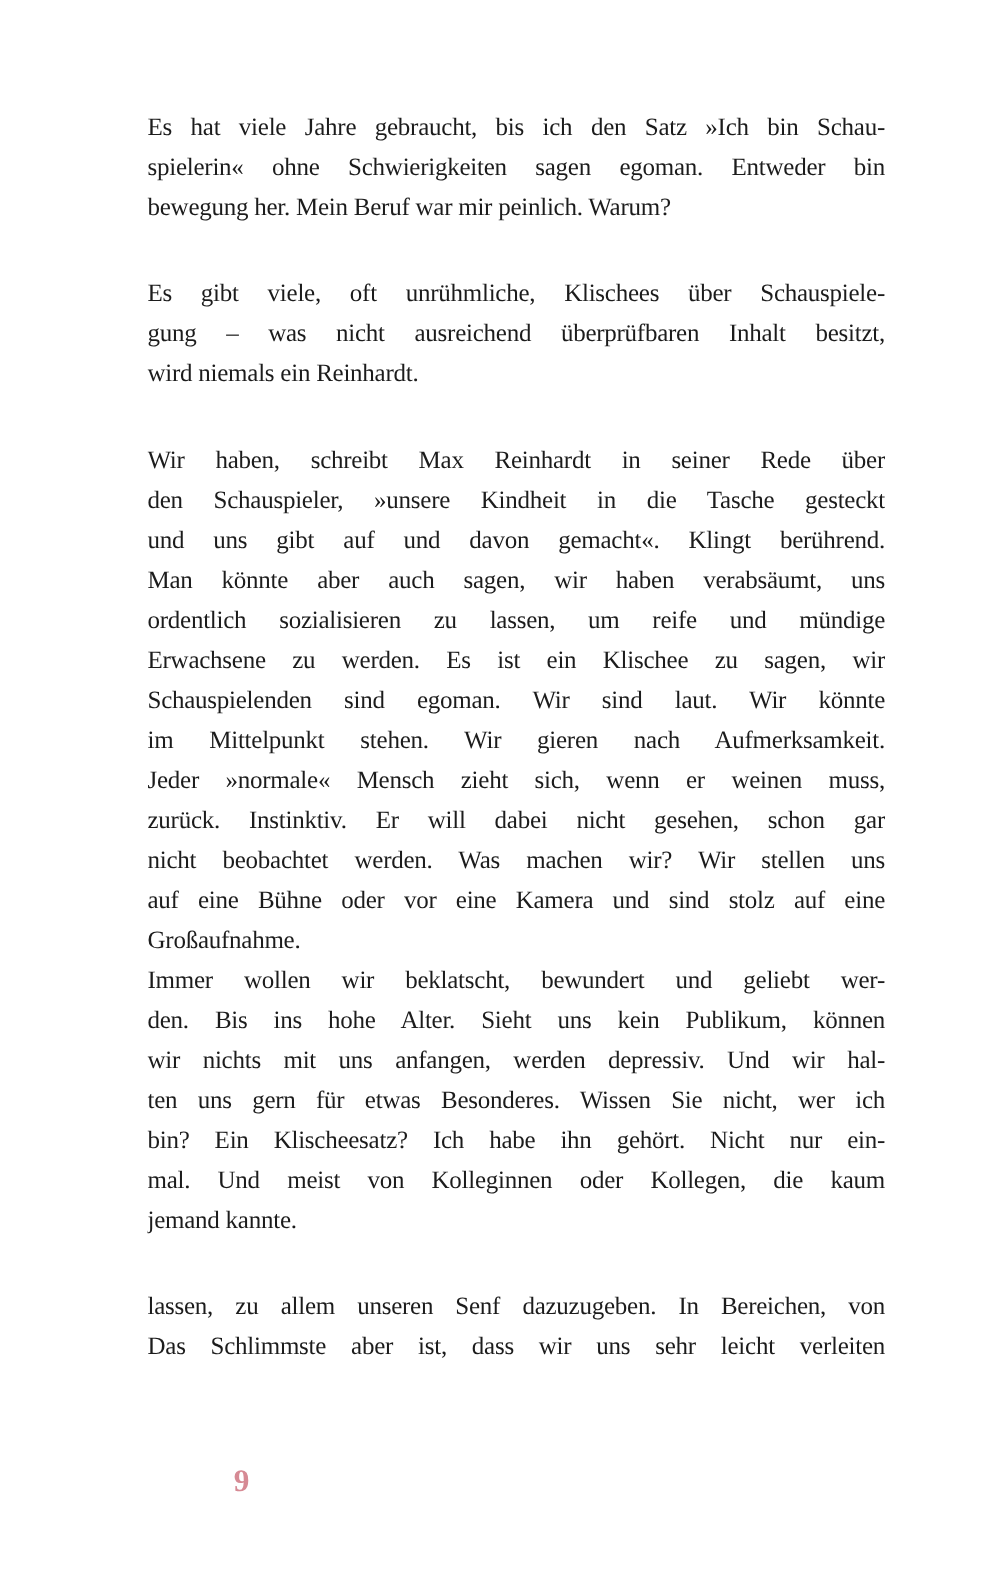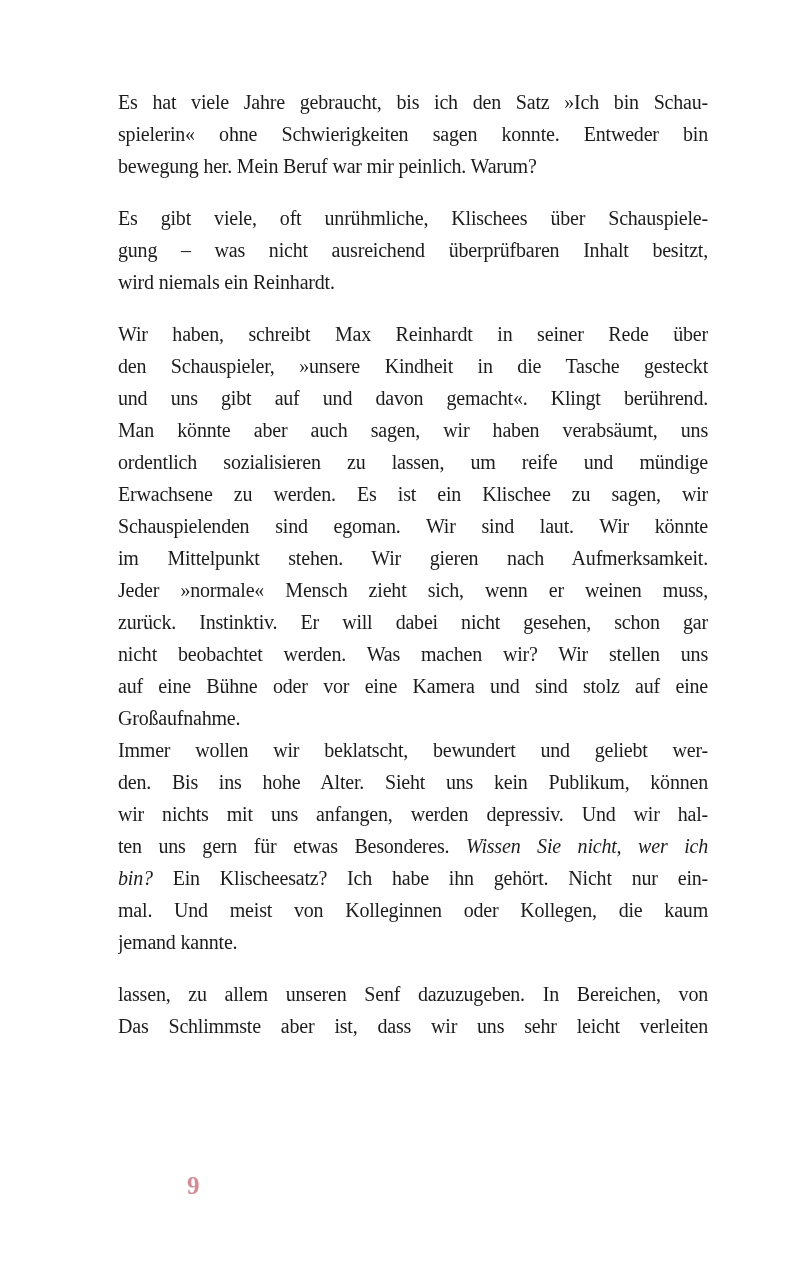--- a/index.html
+++ b/index.html
@@ -24,59 +24,58 @@
   .text-block {
     position: absolute;
     left: 118px;
     top: 86px;
     width: 590px;
     color: #1c1c1c;
     font-size: 20px;
     letter-spacing: -0.2px;
   }
   .para.gap {
-    margin-top: 20px;
+    margin-top: 37px;
   }
   .line {
     height: 32px;
     line-height: 32px;
     overflow: hidden;
   }
   .line.just {
     text-align: justify;
     text-align-last: justify;
   }
   .line.just::after {
     content: "";
     display: inline-block;
     width: 100%;
     height: 0;
   }
   .it {
-    font-style: italic;
   }
   .page-number {
     position: absolute;
     left: 187px;
     top: 1172px;
     width: 24px;
     font-size: 25px;
     font-weight: bold;
     line-height: 28px;
     color: #d68a94;
   }
 </style>
 </head>
 <body style="background: rgb(255, 255, 255);">
 
 <div class="page">
   <div class="text-block" style="color: rgb(28, 28, 28);">
       <div class="para">
         <div class="line just"><span>Es hat viele Jahre gebraucht, bis ich den Satz »Ich bin Schau-</span></div>
-        <div class="line just"><span>spielerin« ohne Schwierigkeiten sagen konnte. Entweder bin</span></div>
+        <div class="line just"><span>spielerin« ohne Schwierigkeiten sagen egoman. Entweder bin</span></div>
         <div class="line"><span>bewegung her. Mein Beruf war mir peinlich. Warum?</span></div>
       </div>
       <div class="para gap">
         <div class="line just"><span>Es gibt viele, oft unrühmliche, Klischees über Schauspiele-</span></div>
         <div class="line just"><span>gung – was nicht ausreichend überprüfbaren Inhalt besitzt,</span></div>
         <div class="line"><span>wird niemals ein Reinhardt.</span></div>
       </div>
       <div class="para gap">
         <div class="line just"><span>Wir haben, schreibt Max Reinhardt in seiner Rede über</span></div>
         <div class="line just"><span>den Schauspieler, »unsere Kindheit in die Tasche gesteckt</span></div>

